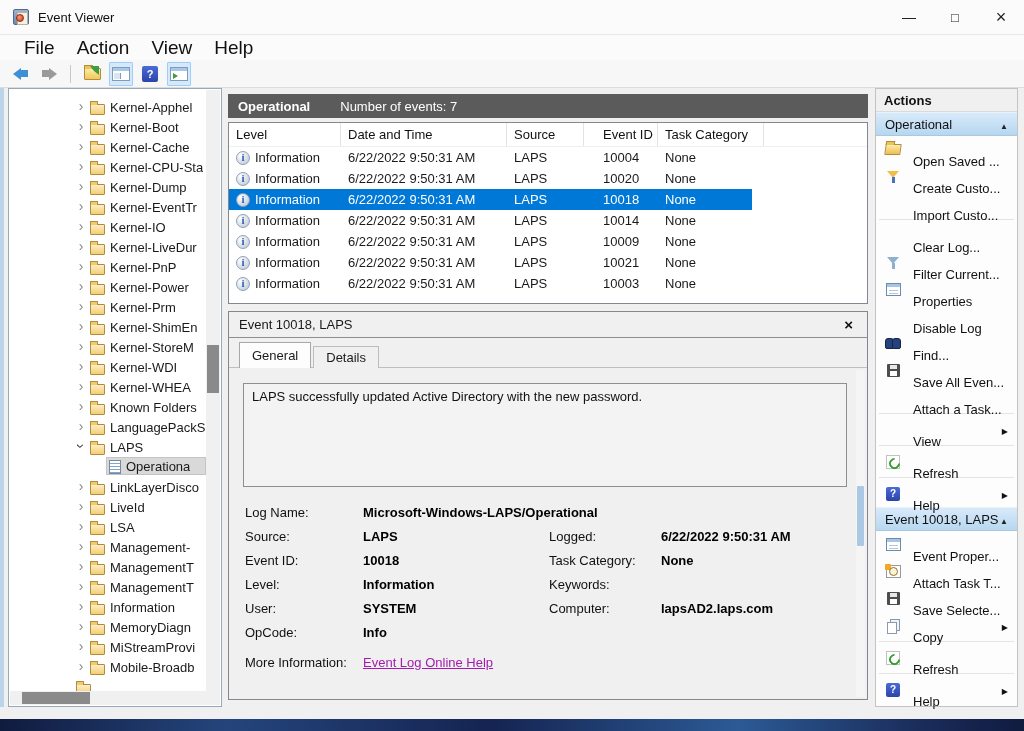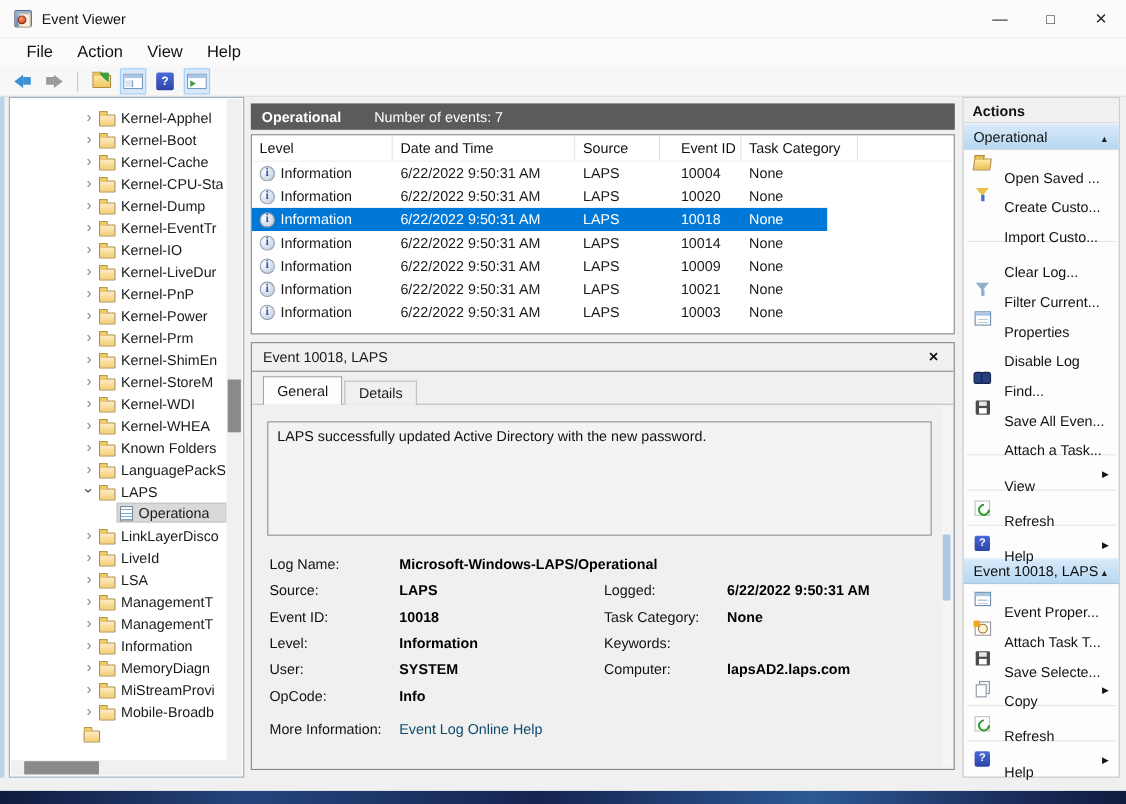--- a/index.html
+++ b/index.html
@@ -25,21 +25,21 @@
   .title-text { margin-left:9px; font-size:13px; color:#111; }
   .win-controls { margin-left:auto; display:flex; height:100%; }
   .win-btn { width:46px; height:100%; display:flex; align-items:center; justify-content:center;
     font-size:14px; color:#222; }
   .win-btn.max { font-size:13px; }
   .win-btn.close { font-size:18px; }
 
   
   .menubar { position:absolute; top:35px; left:0; right:0; height:25px; background:#fbfbfb;
     display:flex; align-items:center; padding-left:13px; }
-  .menu-item { font-size:15px; padding:3px 11px; color:#111; }
+  .menu-item { font-size:19px; padding:3px 11px; color:#111; }
 
   
   .toolbar { position:absolute; top:60px; left:0; right:0; height:28px; background:#f7f7f7;
     border-bottom:1px solid #dcdcdc; display:flex; align-items:center; padding-left:8px; gap:5px; }
   .tb-btn { width:24px; height:24px; display:flex; align-items:center; justify-content:center; }
   .tb-sep { width:1px; height:18px; background:#c9c9c9; margin:0 4px; }
   .nav-arrow { display:flex; align-items:center; }
   .nav-arrow .head { width:0; height:0; border-top:6px solid transparent; border-bottom:6px solid transparent; }
   .nav-arrow .shaft { width:7px; height:7px; }
   .nav-back .head { border-right:8px solid #3f8fd6; }
@@ -96,21 +96,21 @@
 
   
   .center-panel { position:absolute; left:228px; top:88px; width:642px; height:619px; }
   .list-header { position:absolute; top:6px; left:0; right:2px; height:24px; background:#5b5b5b;
     color:#fff; display:flex; align-items:center; padding:0 10px; font-size:13px; }
   .list-header .lh-title { font-weight:bold; margin-right:30px; }
   .event-table { position:absolute; top:34px; left:0; right:2px; height:182px; background:#fff;
     border:1px solid #828790; overflow:hidden; }
   .thead { display:flex; height:24px; align-items:stretch; font-size:13px; border-bottom:1px solid #f0f0f0; }
   .th { display:flex; align-items:center; padding-left:7px; border-right:1px solid #e3e3e3; color:#111; }
-  .col-level { width:128px; flex:none; }
+  .col-level { width:112px; flex:none; }
   .col-dt { width:166px; flex:none; }
   .col-src { width:77px; flex:none; }
   .col-eid { width:62px; flex:none;margin-left:12px; }
   .col-cat { width:106px; flex:none; }
   .tr { display:flex; height:21px; align-items:center; font-size:13px; width:523px; }
   .tr .td { padding-left:7px; display:flex; align-items:center; overflow:hidden; white-space:nowrap; }
   .tr.selected { background:#0078d7; color:#fff; }
   .icon-info { width:14px; height:14px; flex:none; border-radius:50%; margin-right:5px;
     background:radial-gradient(circle at 32% 30%, #ffffff, #cdd6e2 70%, #aab6c6); border:1px solid #93a1b4;
     display:flex; align-items:center; justify-content:center; }
@@ -131,21 +131,21 @@
   .tab.inactive { height:22px; background:#f0f0f0; border:1px solid #bdbdbd; border-bottom:none; margin-left:2px; }
   .tab-content { position:absolute; top:57px; left:0; right:0; bottom:0; overflow:hidden; }
   .msg-box { margin:14px 20px 0 14px; height:104px; border:1px solid #8f8f8f; background:#f3f3f3;
     padding:5px 8px; font-size:13px; color:#111; }
   .fields { margin:14px 20px 0 16px; font-size:13px; display:grid;
     grid-template-columns:118px 186px 112px auto; line-height:24px; }
   .f-label { color:#111; }
   .f-value { color:#000000;font-weight:bold; }
   .f-span { grid-column:2 / 5; }
   .more-info { margin:6px 20px 0 16px; font-size:13px; display:grid; grid-template-columns:118px auto; line-height:24px; }
-  .link { color:#0c4a6e; }
+  .link { color:#a21caf; text-decoration:underline; }
   .detail-vscroll { position:absolute; top:58px; right:2px; bottom:2px; width:9px; background:#f5f5f5; }
   .detail-vthumb { position:absolute; left:1px; right:1px; top:116px; height:60px; background:#abc8e4; border-radius:1px; }
 
   
   .actions-panel { position:absolute; left:875px; top:88px; width:143px; height:619px; background:#fdfdfd;
     border:1px solid #c3c3c3; }
   .actions-title { height:23px; line-height:23px; padding-left:8px; font-weight:bold; font-size:13px;
     background:#f0f0f0; border-bottom:1px solid #dadada; color:#111; }
   .section-header { height:24px; background:linear-gradient(#d8eafa,#b7d7f0); display:flex; align-items:center;
     padding:0 9px; font-size:13px; border-top:1px solid #e8f2fb; border-bottom:1px solid #a9c8e2; color:#111; }
@@ -418,20 +418,28 @@
           <span class="ticon icon-folder"></span>
           <span class="tlabel">LiveId</span>
         </span>
       </div>
       <div class="tree-row">
         <span class="indent d1"></span>
         <span class="chev collapsed"></span>
         <span class="row-content">
           <span class="ticon icon-folder"></span>
           <span class="tlabel">LSA</span>
+        </span>
+      </div>
+      <div class="tree-row">
+        <span class="indent d1"></span>
+        <span class="chev collapsed"></span>
+        <span class="row-content">
+          <span class="ticon icon-folder"></span>
+          <span class="tlabel">Management-</span>
         </span>
       </div>
       <div class="tree-row">
         <span class="indent d1"></span>
         <span class="chev collapsed"></span>
         <span class="row-content">
           <span class="ticon icon-folder"></span>
           <span class="tlabel">ManagementT</span>
         </span>
       </div>

